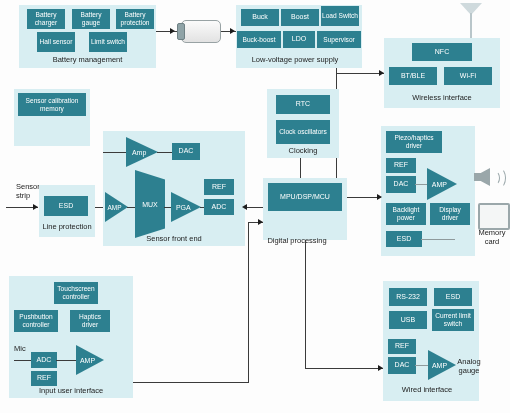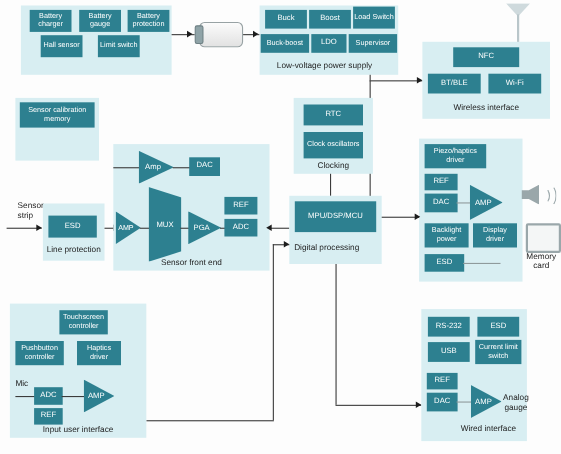--- a/index.html
+++ b/index.html
@@ -98,20 +98,21 @@
 <body>
 
 <div id="root">
 
   <div class="panel" style="left:19px;top:5px;width:137px;height:63px;"></div>
   <div class="blk small" style="left:27px;top:9px;width:38px;height:20px;">Battery charger</div>
   <div class="blk small" style="left:72px;top:9px;width:38px;height:20px;">Battery gauge</div>
   <div class="blk small" style="left:116px;top:9px;width:38px;height:20px;">Battery protection</div>
   <div class="blk small" style="left:37px;top:32px;width:38px;height:20px;">Hall sensor</div>
   <div class="blk small" style="left:89px;top:32px;width:38px;height:20px;">Limit switch</div>
+  <div class="panel-label" style="left:19px;top:55px;width:137px;">Battery management</div>
 
   <div class="ln h" style="left:156px;top:31px;width:21px;"></div>
   <div class="arw" style="left:170px;top:27.5px;"></div>
   <div class="cell" style="left:177px;top:20px;width:44px;height:23px;">
     <div class="body"></div>
       <div class="cap"></div>
   </div>
   <div class="ln h" style="left:221px;top:31px;width:15px;"></div>
   <div class="arw" style="left:230px;top:27.5px;"></div>
 
@@ -186,21 +187,21 @@
   <div class="arw left" style="left:242px;top:203.5px;"></div>
 
   <div class="panel" style="left:267px;top:89px;width:72px;height:69px;"></div>
   <div class="blk" style="left:276px;top:95px;width:54px;height:19px;">RTC</div>
   <div class="blk small" style="left:276px;top:120px;width:54px;height:24px;">Clock oscillators</div>
   <div class="panel-label" style="left:267px;top:146px;width:72px;">Clocking</div>
   <div class="ln v" style="left:300px;top:158px;width:1px;height:20px;"></div>
 
   <div class="panel" style="left:263px;top:178px;width:84px;height:62px;"></div>
   <div class="blk" style="left:268px;top:183px;width:74px;height:28px;">MPU/DSP/MCU</div>
-  <div class="panel-label" style="left:263px;top:220px;width:68px;">Digital processing</div>
+  <div class="panel-label" style="left:263px;top:236px;width:68px;">Digital processing</div>
 
   <div class="ln h" style="left:347px;top:197px;width:36px;"></div>
 
   <div class="ln v" style="left:248px;top:222px;width:1px;height:160px;"></div>
   <div class="ln h" style="left:133px;top:382px;width:116px;"></div>
   <div class="ln h" style="left:248px;top:222px;width:15px;"></div>
   <div class="arw" style="left:258px;top:218.5px;"></div>
 
   <div class="ln v" style="left:305px;top:240px;width:1px;height:128px;"></div>
   <div class="ln h" style="left:305px;top:368px;width:78px;"></div>
@@ -235,21 +236,21 @@
   <div class="blk" style="left:389px;top:311px;width:38px;height:18px;">USB</div>
   <div class="blk small" style="left:432px;top:309px;width:42px;height:22px;">Current limit switch</div>
   <div class="blk" style="left:388px;top:339px;width:28px;height:15px;">REF</div>
   <div class="blk" style="left:388px;top:357px;width:28px;height:17px;">DAC</div>
   <div class="ln h grey" style="left:415px;top:365px;width:14px;"></div>
   <div class="tri" style="left:428px;top:350px;width:28px;height:30px;">
     <div class="shape"></div>
       <span class="lbl">AMP</span>
   </div>
   <div class="txt" style="left:453px;top:357px;width:32px;">Analog gauge</div>
-  <div class="panel-label" style="left:383px;top:385px;width:88px;margin-left:17px;">Wired interface</div>
+  <div class="panel-label" style="left:383px;top:385px;width:88px;">Wired interface</div>
 
   <div class="panel" style="left:9px;top:276px;width:124px;height:122px;"></div>
   <div class="blk small" style="left:54px;top:282px;width:44px;height:22px;">Touchscreen controller</div>
   <div class="blk small" style="left:14px;top:310px;width:44px;height:22px;">Pushbutton controller</div>
   <div class="blk small" style="left:70px;top:310px;width:40px;height:22px;">Haptics driver</div>
   <div class="txt lft" style="left:14px;top:344px;width:20px;">Mic</div>
   <div class="ln h" style="left:14px;top:360px;width:18px;"></div>
   <div class="blk" style="left:31px;top:352px;width:26px;height:16px;">ADC</div>
   <div class="blk" style="left:31px;top:371px;width:26px;height:15px;">REF</div>
   <div class="ln h" style="left:56px;top:360px;width:21px;"></div>

